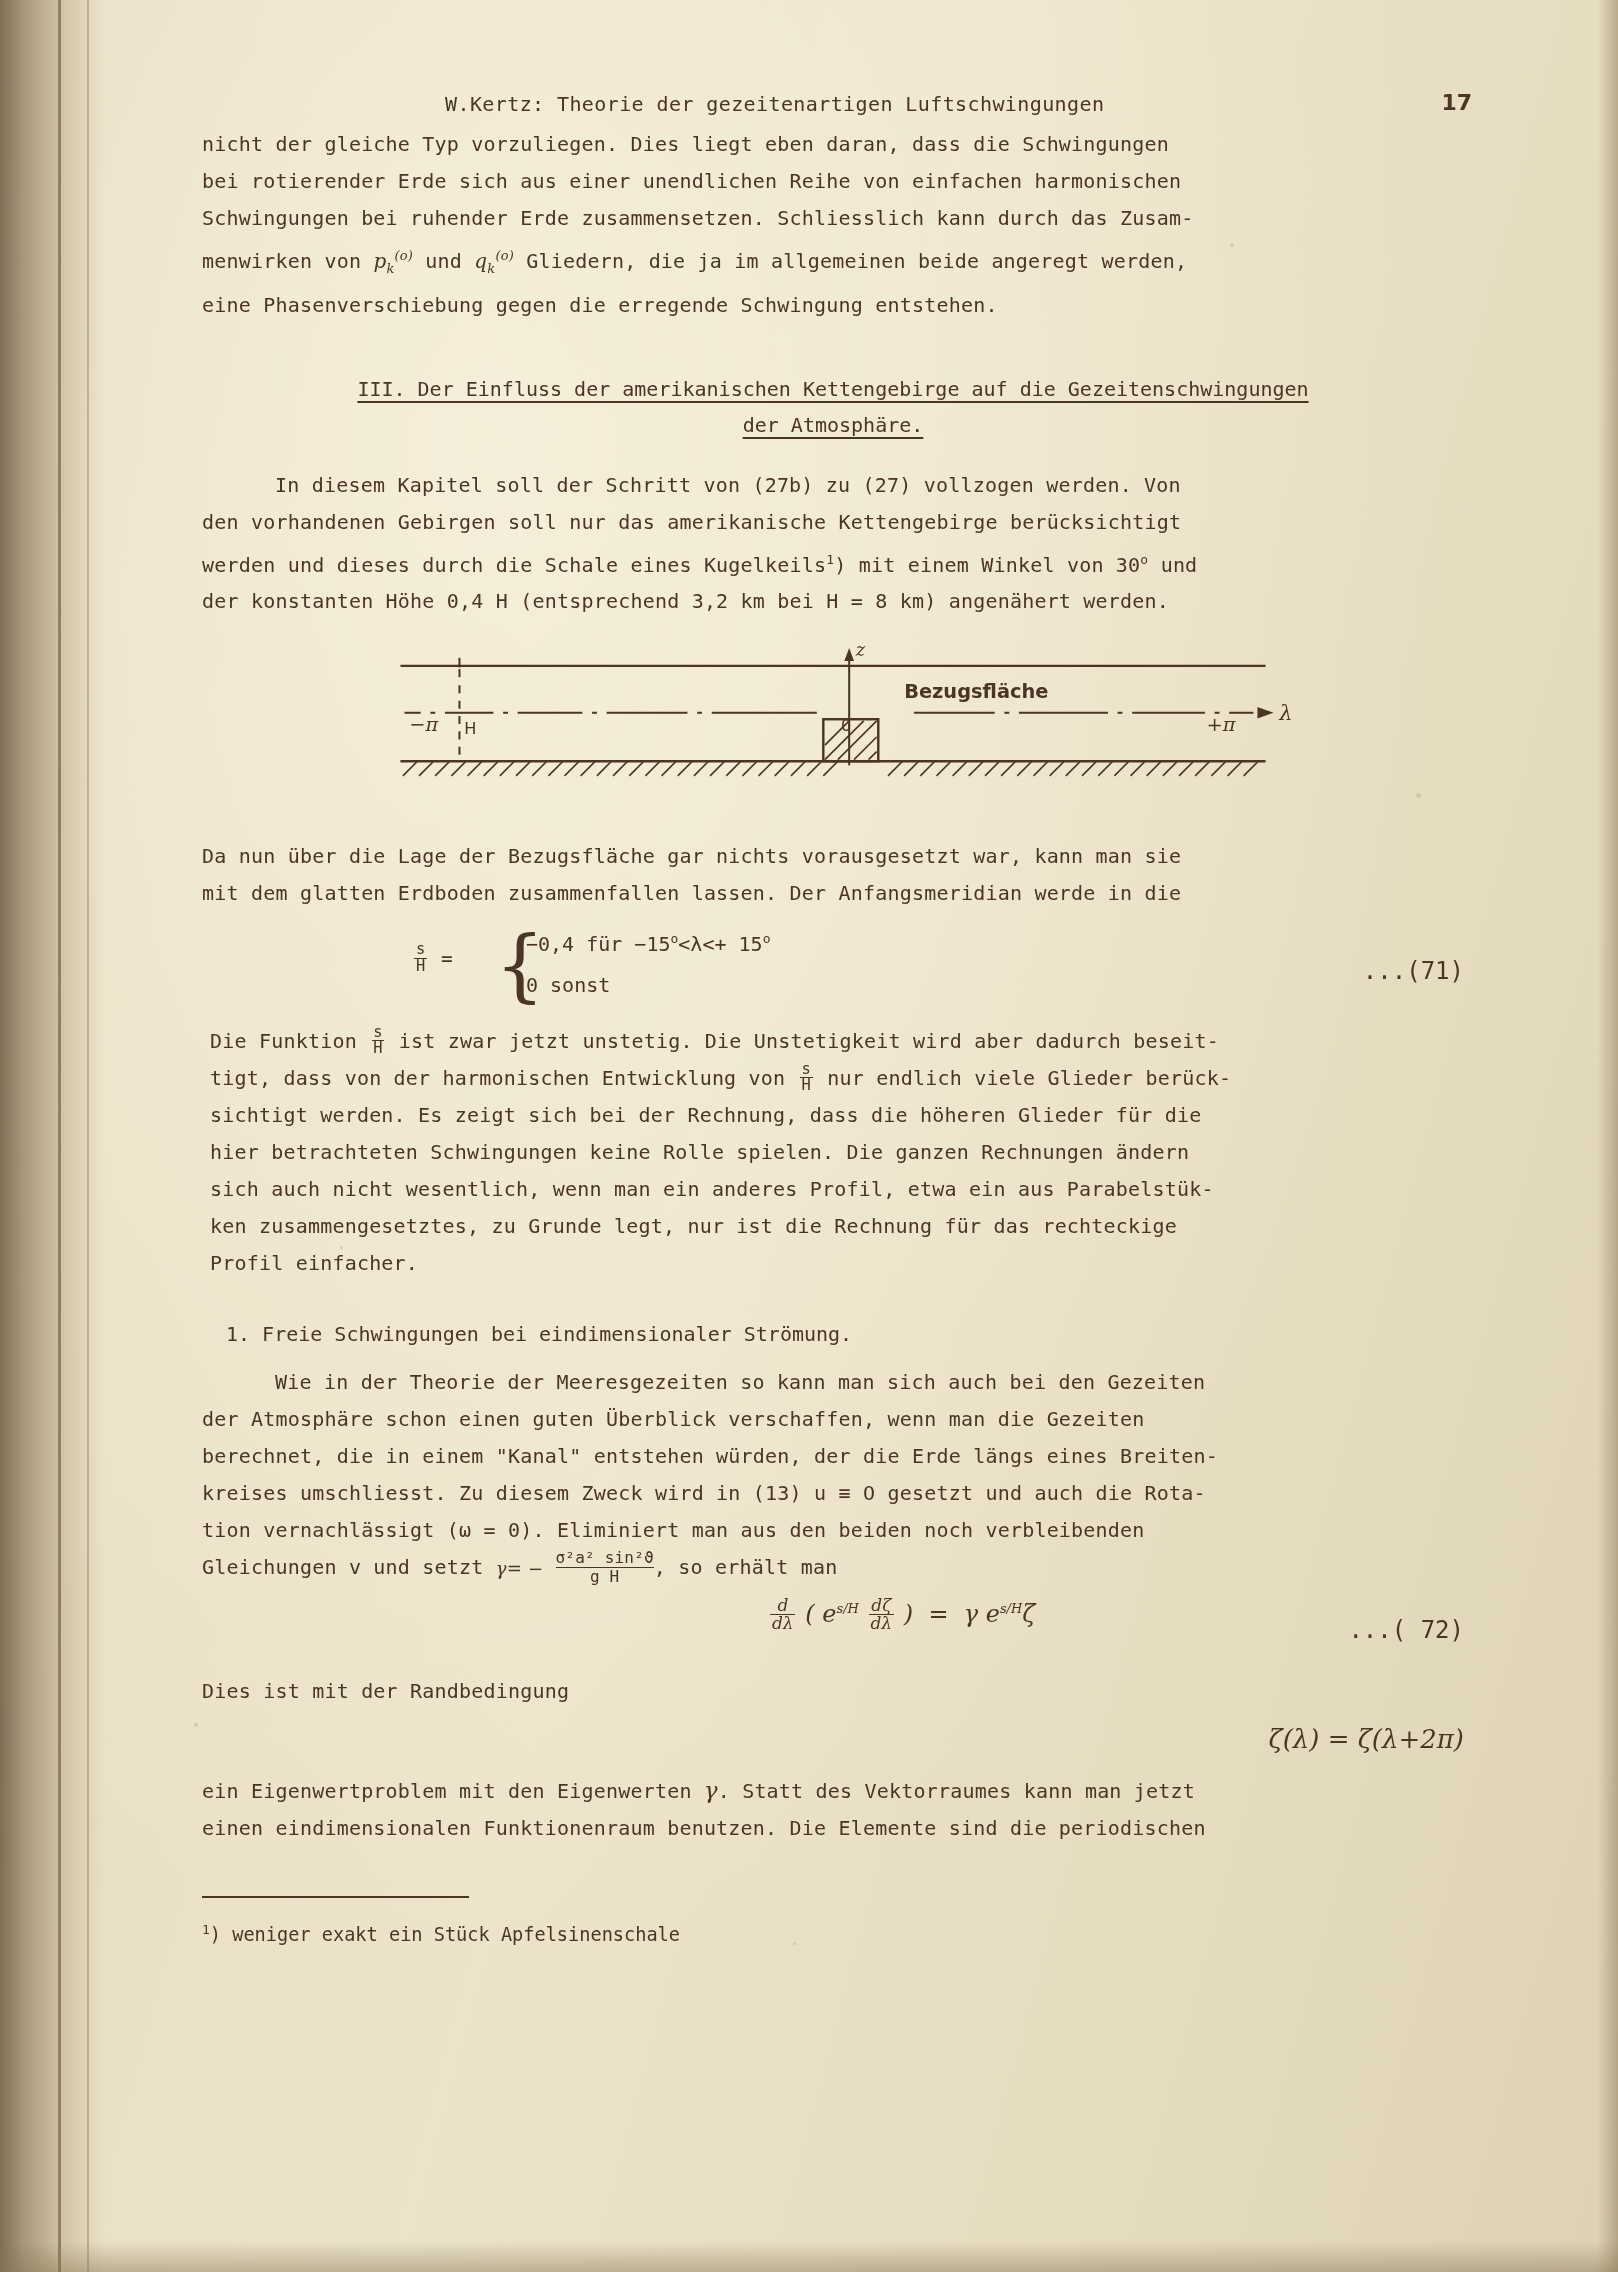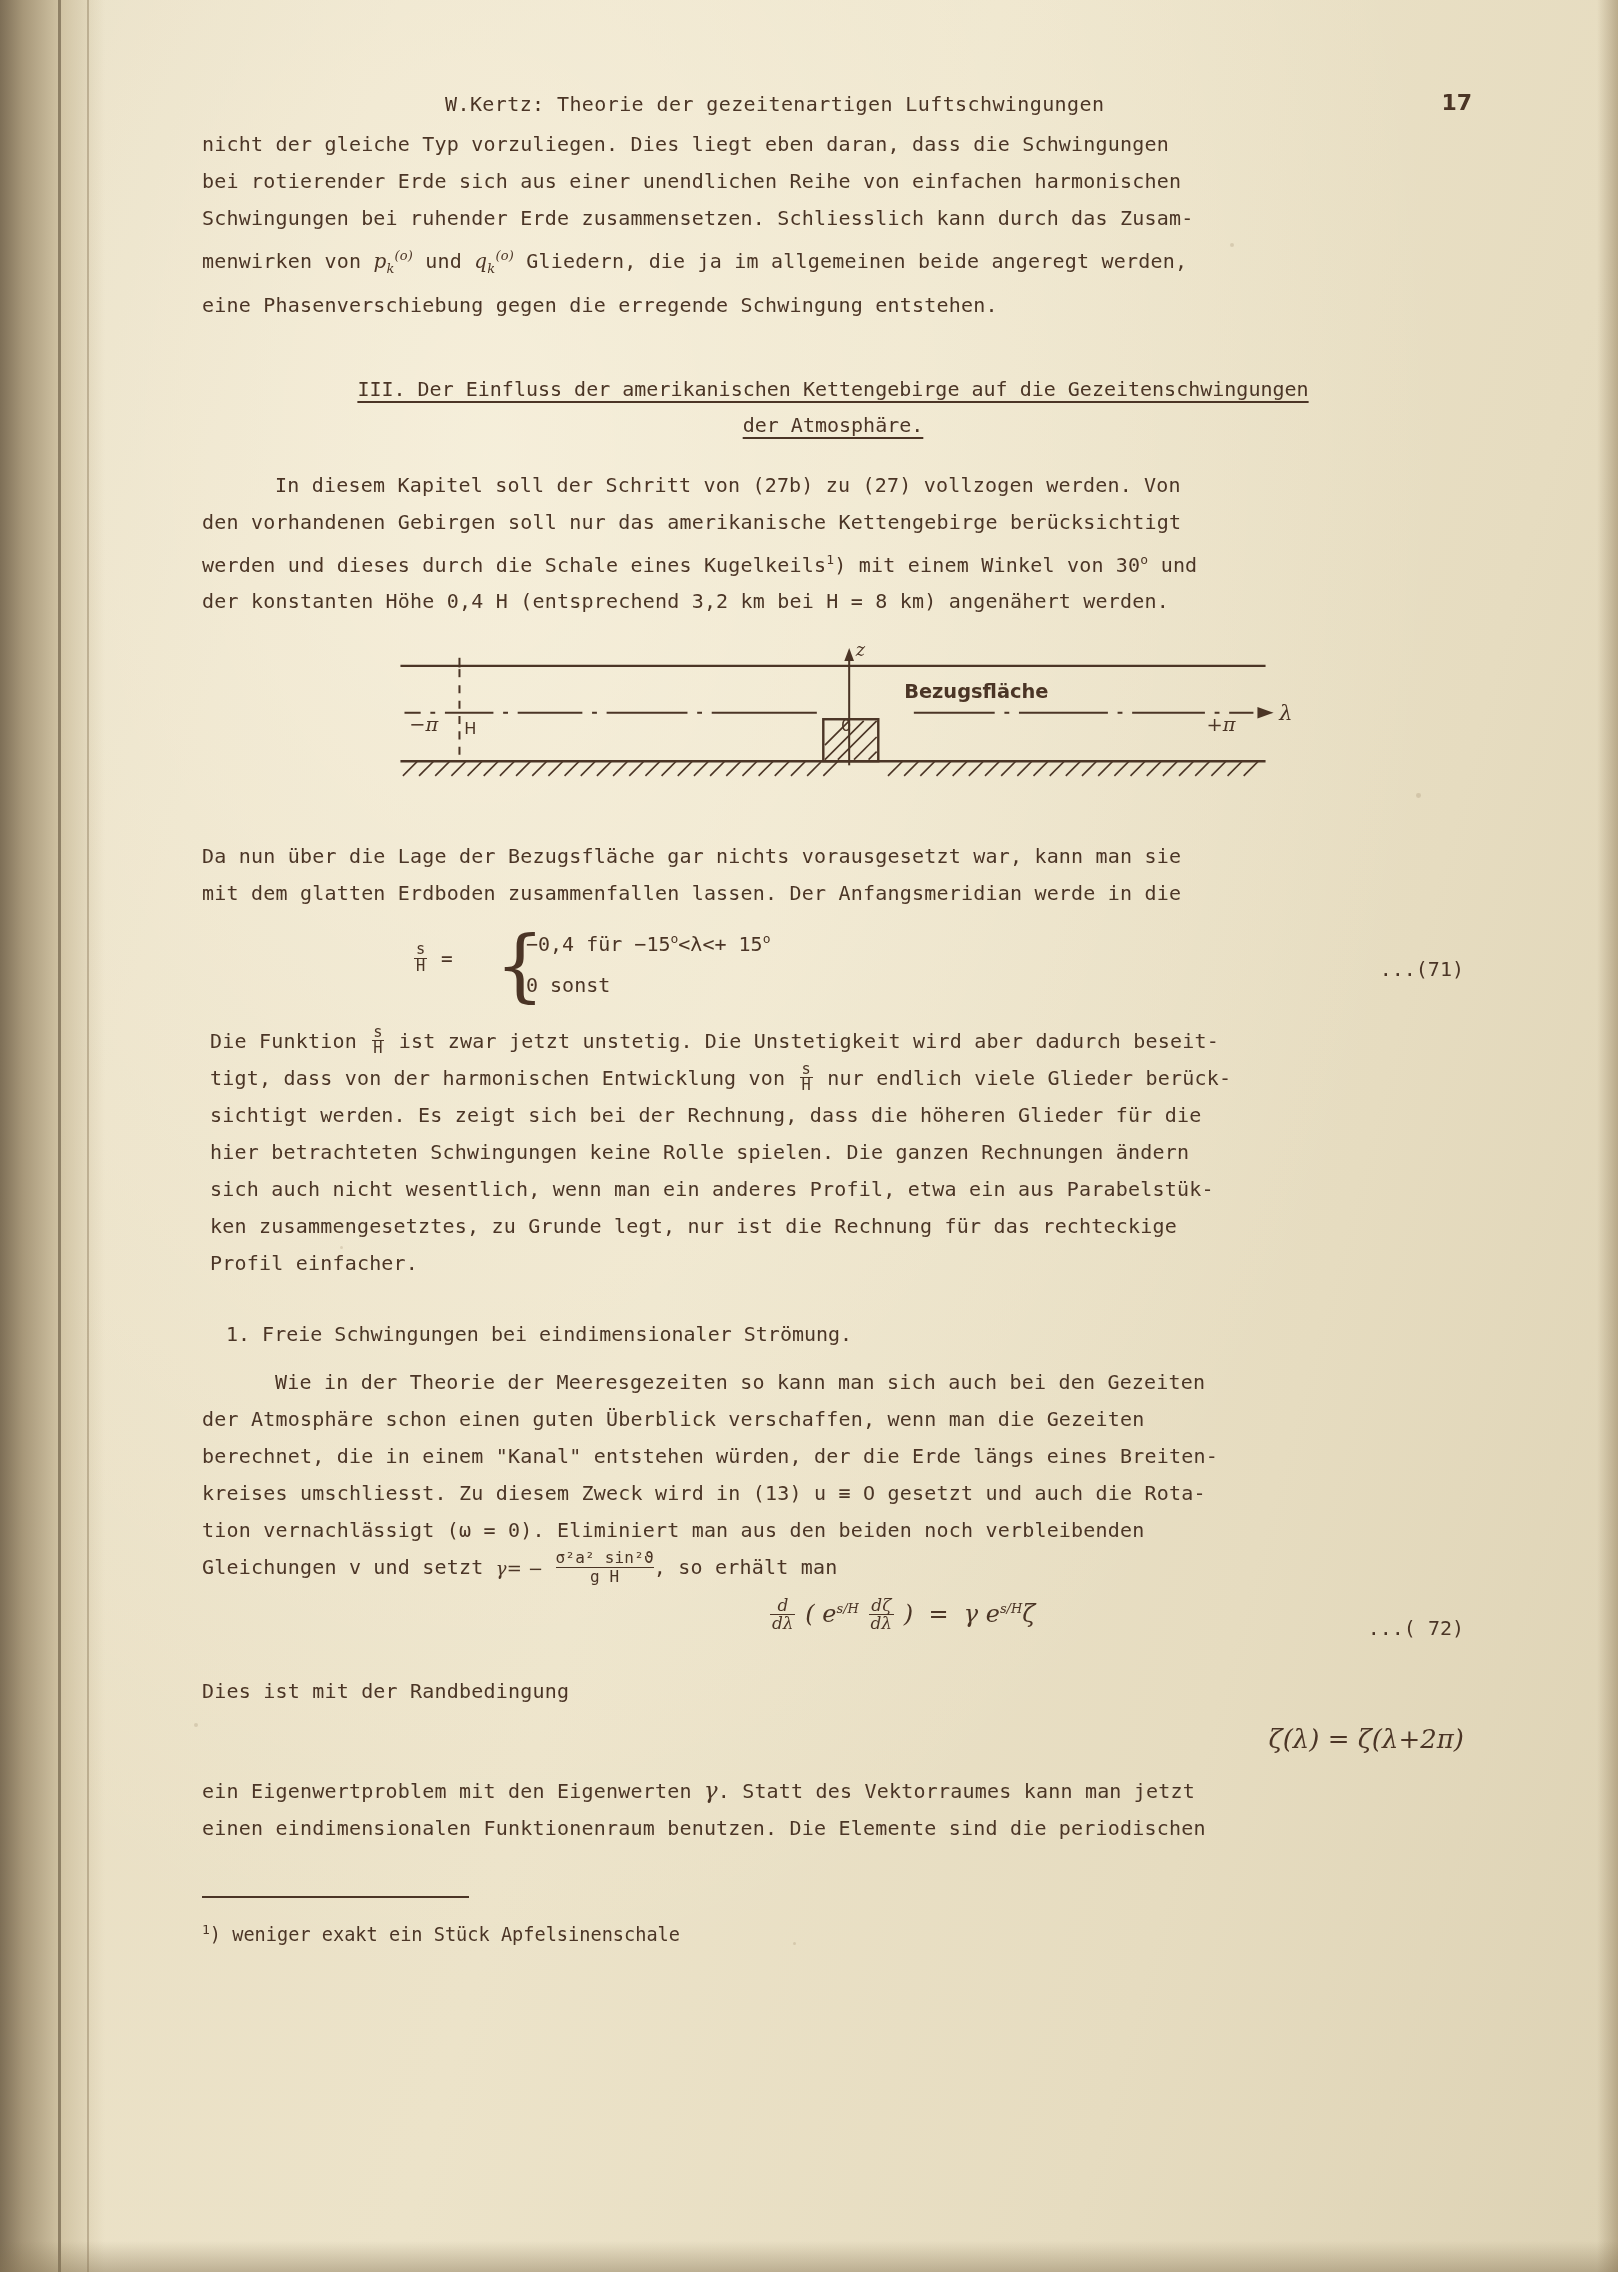--- a/index.html
+++ b/index.html
@@ -145,21 +145,21 @@
   
   .figure {
     position: relative;
     width: 1262px;
     height: 190px;
     margin: 19.4px 0 8px 0;
   }
   .eqno {
     position: absolute;
     right: 0;
-    font-size: 20px;
+    font-size: 24px;
   }
 
   .brace-eq {
     position: relative;
     height: 95px;
     margin-top: 8px;
     margin-bottom: 4.9px;
   }
   .brace-eq .lhs {
     position: absolute;

